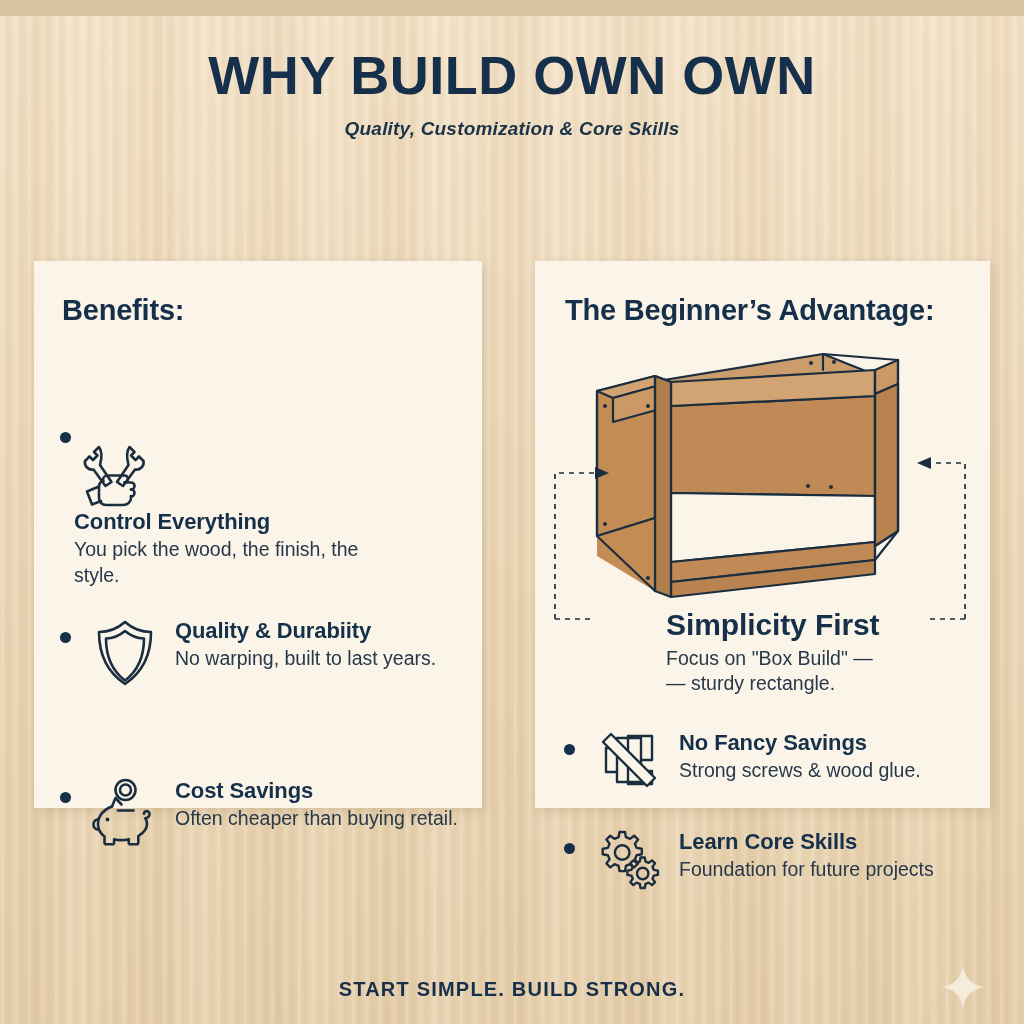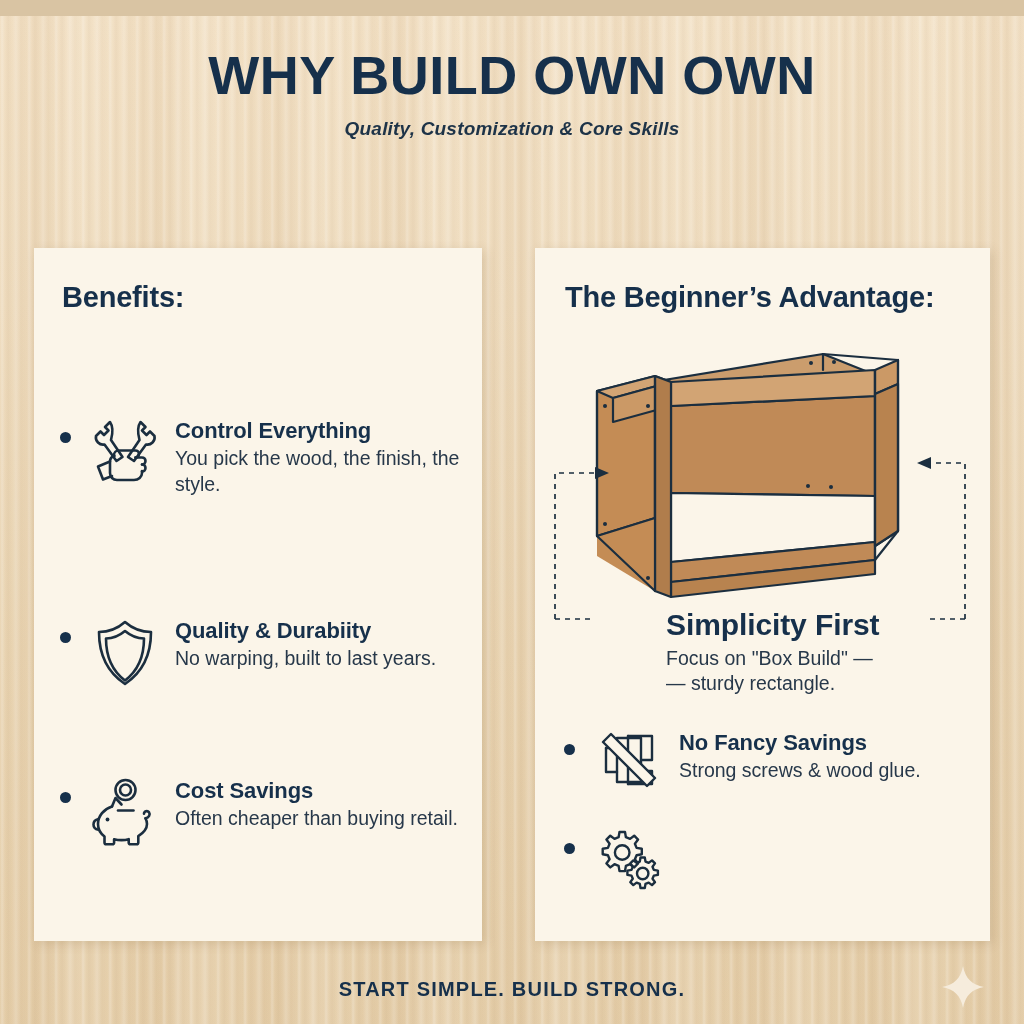--- a/index.html
+++ b/index.html
@@ -56,22 +56,22 @@
     font-size: 19px;
     font-weight: bold;
     margin-top: 14px;
     letter-spacing: 0.2px;
     font-style: italic;
   }
 
   
   .panel {
     position: absolute;
-    top: 232px;
-    height: 693px;
+    top: 245px;
+    height: 547px;
     background: #fbf5e9;
     box-shadow: 3px 3px 10px rgba(120,88,50,0.17);
   }
   #panel-left  { left: 34px;  width: 448px; }
   #panel-right { left: 535px; width: 455px; }
 
   .panel-heading {
     position: absolute;
     top: 33px;
     color: #16304b;
@@ -114,21 +114,21 @@
     line-height: 1.15;
   }
   .row-desc {
     color: #27384a;
     font-size: 19.5px;
     line-height: 1.3;
     margin-top: 3px;
     max-width: 300px;
   }
 
-  #row-control   { left: 60px; top: 402px; }
+  #row-control   { left: 60px; top: 402px; flex-direction: column; }
   #row-quality   { left: 60px; top: 602px; }
   #row-cost      { left: 60px; top: 762px; }
   #row-joinery   { left: 564px; top: 714px; }
   #row-skills    { left: 564px; top: 813px; }
   #row-joinery .row-desc, #row-skills .row-desc { max-width: 320px; }
 
   
   #dresser-figure {
     position: absolute;
     left: 535px;
@@ -347,20 +347,24 @@
     <div class="icon-box">
       <svg width="64" height="62" viewBox="0 0 64 62" fill="none" stroke="#1b2e3f" stroke-width="2.4" stroke-linecap="round" stroke-linejoin="round">
 
         <path d="M22.5 3 l5.5 0 0.9 5.2 4.1 1.7 4.2 -3.2 3.9 3.9 -3.2 4.2 1.7 4.1 5.2 0.9 0 5.5 -5.2 0.9 -1.7 4.1 3.2 4.2 -3.9 3.9 -4.2 -3.2 -4.1 1.7 -0.9 5.2 -5.5 0 -0.9 -5.2 -4.1 -1.7 -4.2 3.2 -3.9 -3.9 3.2 -4.2 -1.7 -4.1 -5.2 -0.9 0 -5.5 5.2 -0.9 1.7 -4.1 -3.2 -4.2 3.9 -3.9 4.2 3.2 4.1 -1.7 Z"></path>
         <circle cx="25.2" cy="23.5" r="7.3"></circle>
 
         <path d="M43.5 28.5 l4.3 0 0.7 4.1 3.2 1.3 3.3 -2.5 3 3 -2.5 3.3 1.3 3.2 4.1 0.7 0 4.3 -4.1 0.7 -1.3 3.2 2.5 3.3 -3 3 -3.3 -2.5 -3.2 1.3 -0.7 4.1 -4.3 0 -0.7 -4.1 -3.2 -1.3 -3.3 2.5 -3 -3 2.5 -3.3 -1.3 -3.2 -4.1 -0.7 0 -4.3 4.1 -0.7 1.3 -3.2 -2.5 -3.3 3 -3 3.3 2.5 3.2 -1.3 Z"></path>
         <circle cx="45.7" cy="44.5" r="5.7"></circle>
       </svg>
     </div>
+    <div class="row-text">
+      <div class="row-title">Learn Core Skills</div>
+      <div class="row-desc">Foundation for future projects</div>
+    </div>
   </div>
 
   <div class="footer">START SIMPLE. BUILD STRONG.</div>
 
   <div id="sparkle-decoration">
     <svg width="46" height="46" viewBox="0 0 46 46">
       <path d="M23 2 C25 14 32 21 44 23 C32 25 25 32 23 44 C21 32 14 25 2 23 C14 21 21 14 23 2 Z" fill="#f6ecdc"></path>
     </svg>
   </div>
 

